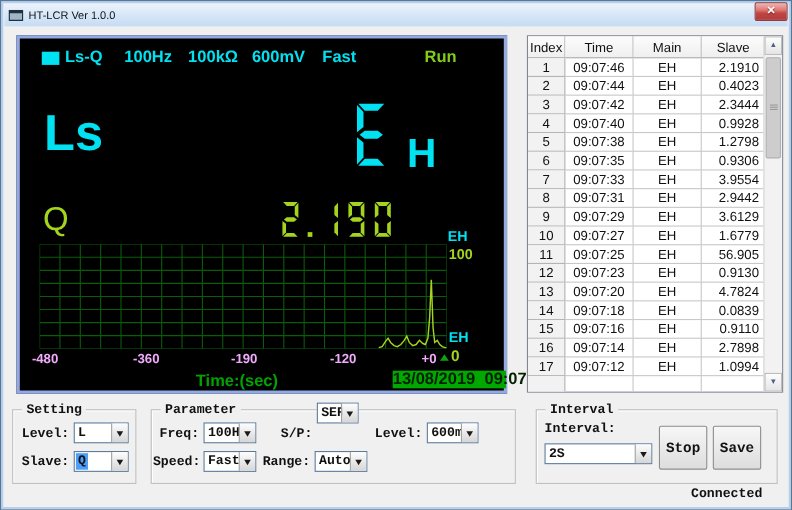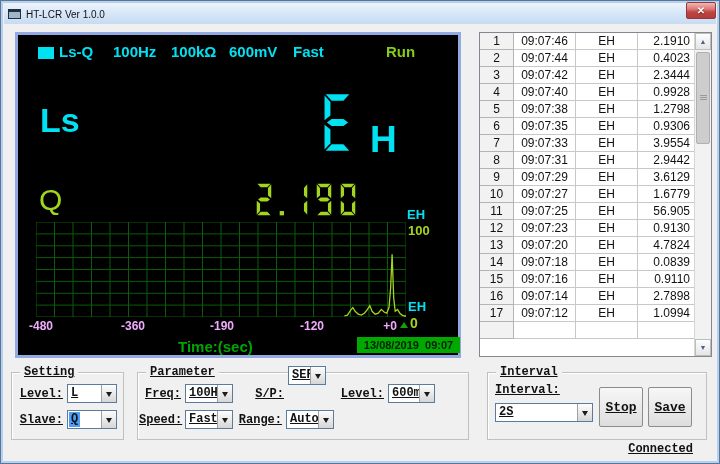--- a/index.html
+++ b/index.html
@@ -21,37 +21,37 @@
   
   .lcd{position:absolute;left:14px;top:31px;width:440px;height:320px;background:#000;
        border:3px solid #93A9E2;}
   .lcd *{position:absolute;}
   .cy{color:#00E1F2;font-weight:bold;}
   .gn{color:#84cc16;font-weight:bold;}
   .yg{color:#A4D41E;font-weight:bold;}
   .tick{color:#f0abfc;font-weight:bold;font-size:12px;transform:translateX(-50%);}
   .st{font-size:15px;top:8px;}
   .sq{left:20px;top:12px;width:16px;height:12px;background:#00E1F2;}
-  .main-param{left:22px;top:62px;font-size:34px;line-height:46px;}
+  .main-param{left:22px;top:62px;font-size:46px;line-height:46px;}
   .seg7{display:flex;gap:4px;}
   .seg-main{left:303px;top:49px;color:#00E1F2;}
   .main-unit{left:352px;top:86px;font-size:37px;line-height:37px;}
   .slave-param{left:21px;top:150px;font-size:30px;line-height:30px;color:#A4D41E;}
   .seg-slave{left:236px;top:148px;color:#A4D41E;}
   .flag-top{left:389px;top:172px;font-size:13px;}
   .ymax{left:390px;top:188px;font-size:13px;}
   .flag-bot{left:390px;top:264px;font-size:13px;}
   .ymin{left:392px;top:280px;font-size:14px;}
   .chart-box{left:18px;top:187px;width:370px;height:95px;}
   .xticks{left:18px;top:284px;width:370px;height:14px;}
   .xmarker{left:382px;top:287px;width:0;height:0;border:4px solid transparent;
     border-bottom:6px solid #12A012;border-top:none;}
   .xaxis-title{left:160px;top:303px;font-size:15px;color:#00A400;font-weight:bold;}
   .dt-box{left:339px;top:302px;width:103px;height:16px;background:#00A800;color:#002000;
-    font-size:11px;font-weight:bold;line-height:16px;text-align:center;white-space:pre;}
+    font-size:15px;font-weight:bold;line-height:16px;text-align:center;white-space:pre;}
   
   .tbl{position:absolute;left:478px;top:31px;width:233px;height:325px;background:#fff;
     border:1px solid #828790;box-sizing:border-box;overflow:hidden;font-size:12px;color:#111;}
   .tbl-rows{position:absolute;left:0;top:0;width:216px;}
   .tr{display:flex;height:17px;}
   .tr.head{height:20px;}
   .td,.th{box-sizing:border-box;border-right:1px solid #C8C8C8;border-bottom:1px solid #C8C8C8;
     display:flex;align-items:center;justify-content:center;overflow:hidden;}
   .th{background:linear-gradient(180deg,#FCFCFC,#EFEFEF);border-right:1px solid #B4B4B4;border-bottom:1px solid #A8A8A8;}
   .td.idx{background:#F2F2F2;border-right:1px solid #B4B4B4;border-bottom:1px solid #B4B4B4;}
@@ -59,21 +59,21 @@
   
   .sb{position:absolute;right:0;top:0;width:17px;height:323px;background:#F2F2F2;border-left:1px solid #D5D5D5;box-sizing:border-box;}
   .sb-btn{position:absolute;left:0;width:16px;height:17px;background:linear-gradient(180deg,#FDFDFD,#E5E5E5);
     border:1px solid #BDBDBD;box-sizing:border-box;display:flex;align-items:center;justify-content:center;
     font-size:7px;color:#4D6185;}
   .sb-up{top:0;} .sb-down{bottom:0;}
   .sb-thumb{position:absolute;left:1px;top:19px;width:14px;height:92px;background:#CDCDCD;
     border:1px solid #B0B0B0;border-radius:2px;box-sizing:border-box;}
   .grip{position:absolute;left:3px;top:42px;width:7px;height:1px;background:#9A9A9A;box-shadow:0 2px 0 #9A9A9A,0 4px 0 #9A9A9A;}
   
-  .mono{font-family:"Liberation Mono",monospace;font-weight:bold;font-size:12px;color:#111;text-decoration:underline;}
+  .mono{font-family:"Liberation Mono",monospace;font-weight:bold;font-size:12px;color:#111;}
   .gbox{position:absolute;border:1px solid #C0C0C0;box-shadow:inset 1px 1px 0 #fff;box-sizing:border-box;}
   .gbox>.glabel{position:absolute;top:-8px;left:8px;background:#F0F0F0;padding:0 4px;}
   .flabel{position:absolute;text-align:right;}
   .combo{position:absolute;height:19px;background:#fff;border:1px solid #5C7A99;box-sizing:border-box;}
   .combo .ctext{position:absolute;left:3px;top:1px;line-height:15px;font-size:12px;}
   .combo .ctext.sel{background:#4D9EF8;padding:0 2px;left:1px;}
   .combo .cbtn{position:absolute;right:0;top:0;bottom:0;width:15px;
     background:linear-gradient(180deg,#FDFDFD,#D6D6D6);border-left:1px solid #A0A0A0;box-sizing:border-box;
     display:flex;align-items:center;justify-content:center;}
   .combo .arr{width:0;height:0;border:3px solid transparent;border-top:5px solid #1A1A1A;margin-top:4px;}
@@ -191,20 +191,26 @@
         <span class="tick" style="left: 276px; top: 0px;">-120</span>
         <span class="tick" style="left: 354px; top: 0px;">+0</span>
       </div>
     <span class="xmarker"></span>
     <span class="xaxis-title">Time:(sec)</span>
     <span class="dt-box">13/08/2019  09:07</span>
   <span class="st cy" style="left: 41px;">Ls-Q</span><span class="st cy" style="left: 95px;">100Hz</span><span class="st cy" style="left: 153px;">100kΩ</span><span class="st cy" style="left: 211px;">600mV</span><span class="st cy" style="left: 275px;">Fast</span></div>
 
   <div class="tbl">
     <div class="tbl-rows" id="tbl-rows">
+        <div class="tr head">
+          <div class="th" style="width: 34px;">Index</div>
+          <div class="th" style="width: 62px;">Time</div>
+          <div class="th" style="width: 62px;">Main</div>
+          <div class="th" style="width: 58px;">Slave</div>
+        </div>
         <div class="tr">
           <div class="td idx" style="width: 34px;">1</div>
           <div class="td" style="width: 62px;">09:07:46</div>
           <div class="td" style="width: 62px;">EH</div>
           <div class="td num" style="width: 58px;">2.1910</div>
         </div>
         <div class="tr">
           <div class="td idx" style="width: 34px;">2</div>
           <div class="td" style="width: 62px;">09:07:44</div>
           <div class="td" style="width: 62px;">EH</div>

